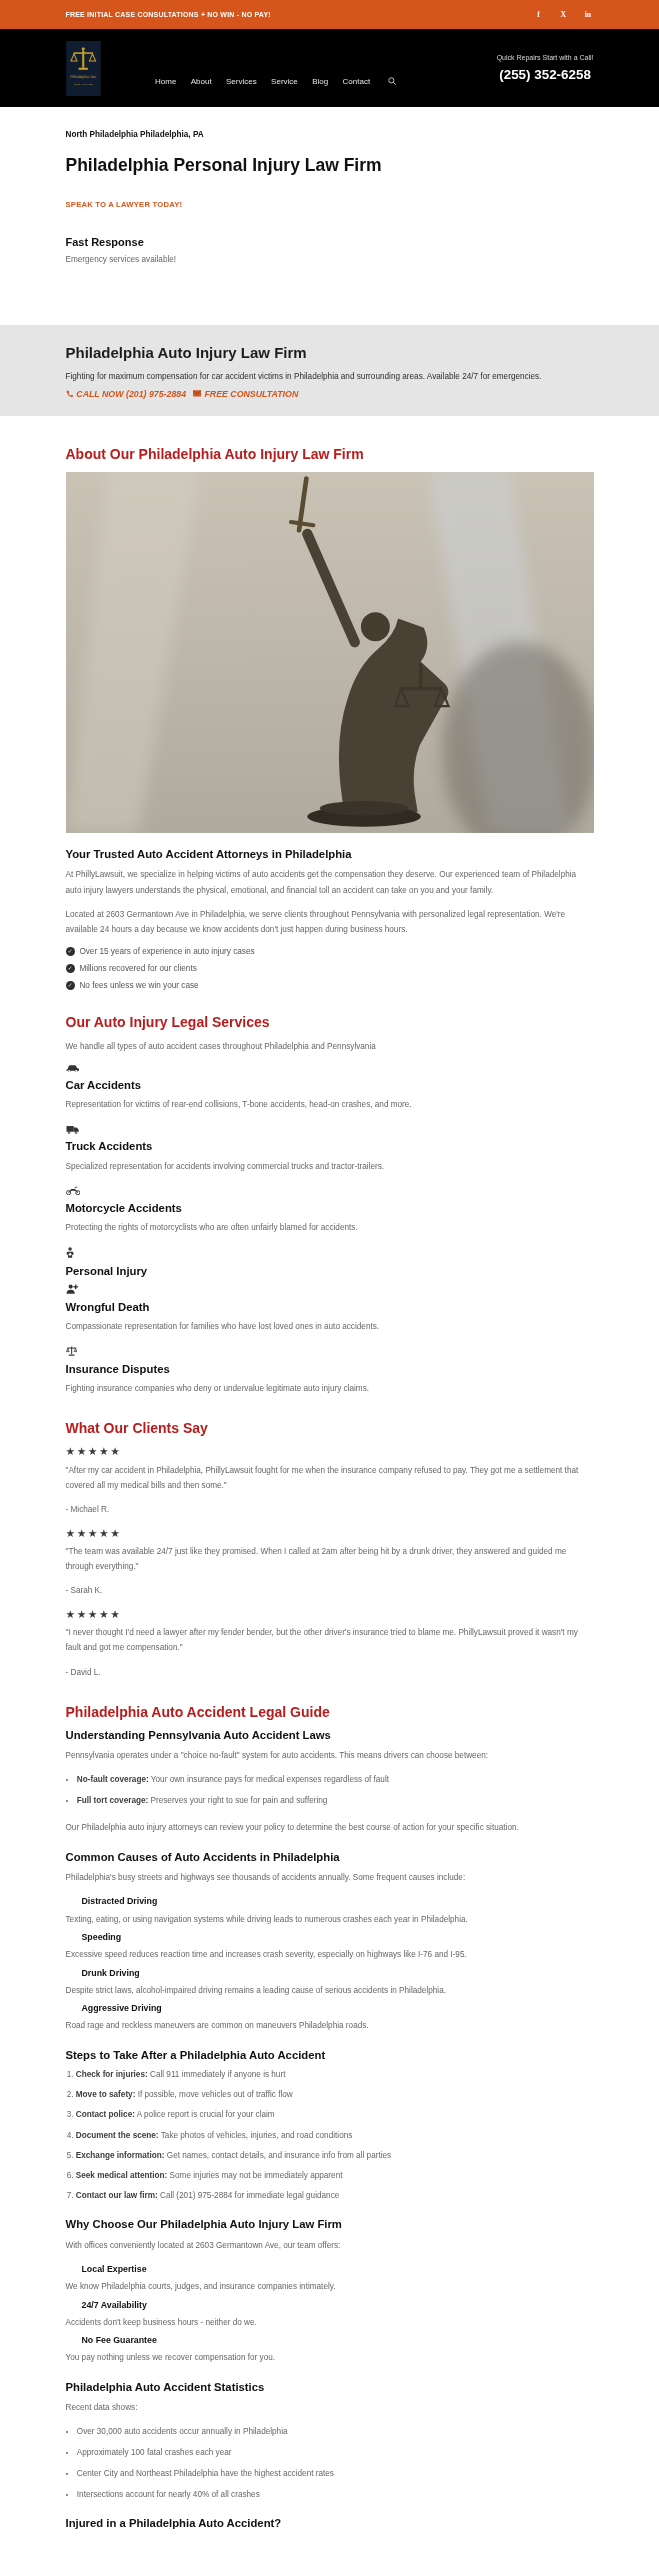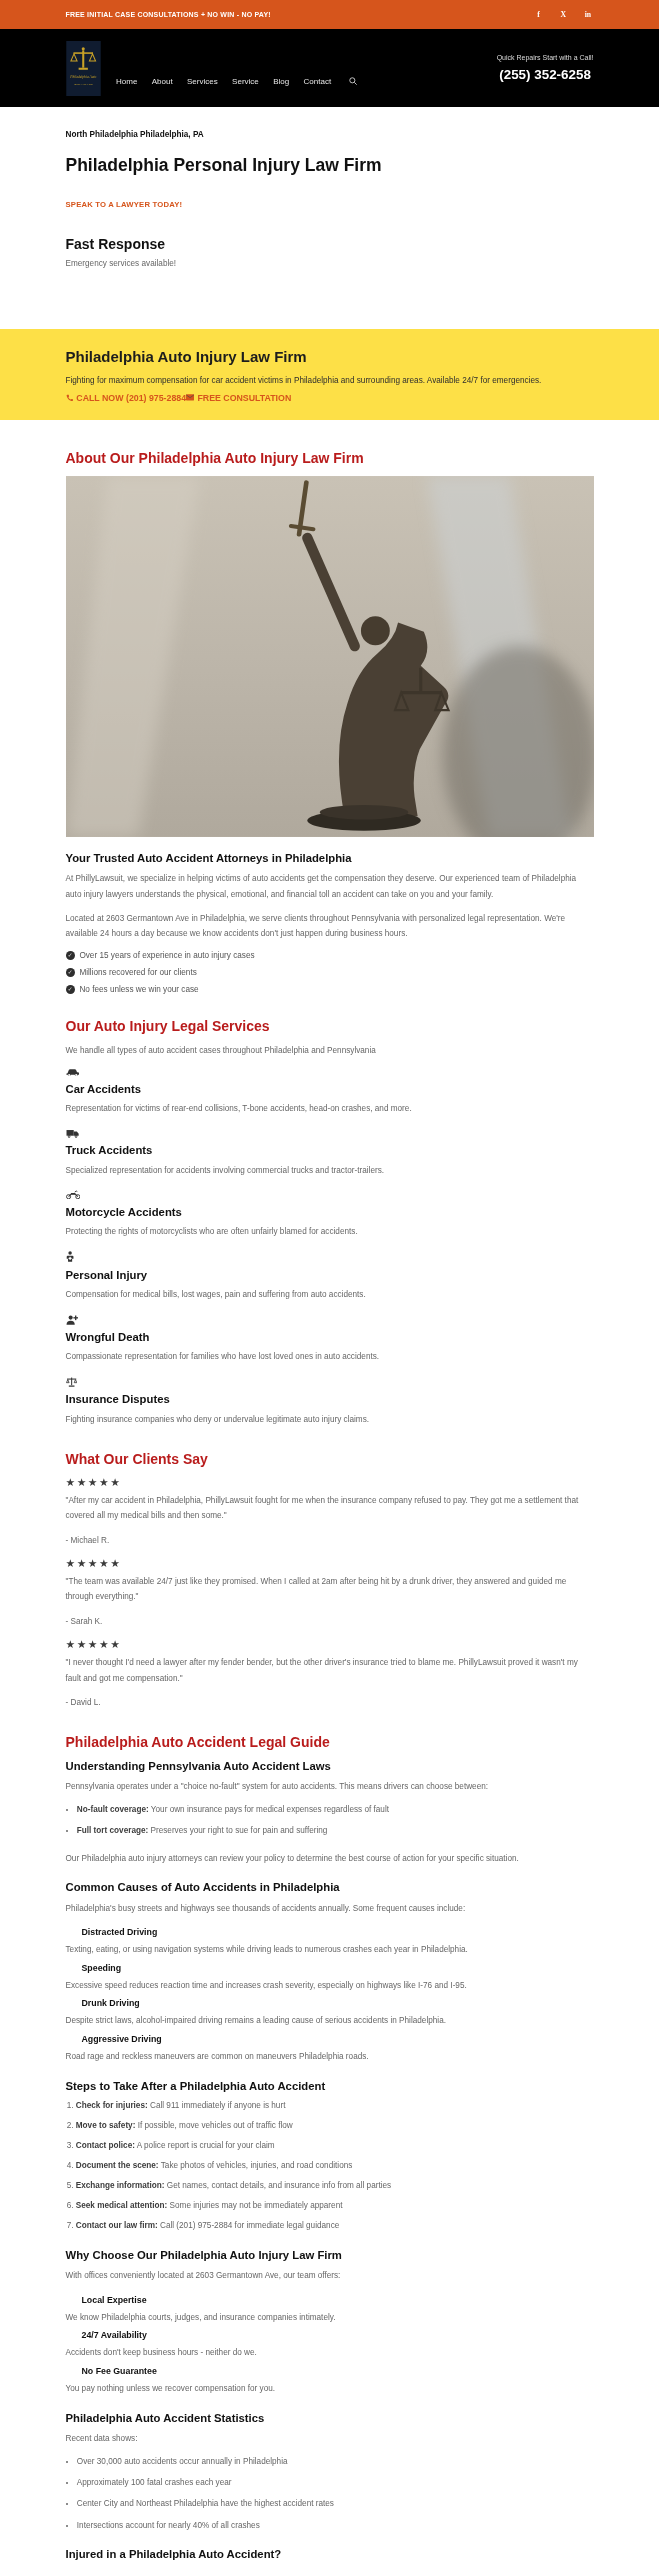--- a/index.html
+++ b/index.html
@@ -10,42 +10,42 @@
   
   .topbar { background:#d6551c; height:29px; display:flex; align-items:center; }
   .topbar-inner { width:528px; margin:0 auto; display:flex; justify-content:space-between; align-items:center; }
   .promo { color:#fff; font-size:7px; font-weight:700; letter-spacing:0.2px; }
   .socials { display:flex; gap:13.4px; }
   .social { color:#fff; font-size:7.7px; font-weight:700; width:11.3px; text-align:center; cursor:pointer;
             font-family:"Liberation Serif", serif; }
 
   
   header.site { background:#000; height:78px; display:flex; align-items:center; }
-  .header-inner { width:528px; margin:0 auto; display:flex; align-items:center; }
+  .header-inner { width:528px; margin:0 auto; display:flex; align-items:center;gap:39px; }
   .logo-box { width:35px; height:55px; flex:0 0 auto; }
   nav.main { display:flex; gap:14.4px; margin-left:15.5px; align-items:center; }
   nav.main .nav-item { color:#e6e6e6; font-size:8px; cursor:pointer; }
   .search-btn { margin-left:3.1px; cursor:pointer; display:flex; align-items:center; }
   .header-right { margin-left:auto; text-align:center; }
   .header-tagline { color:#dcdcdc; font-size:7px; margin-bottom:5.2px; }
   .header-phone { color:#fff; font-size:13.4px; font-weight:700; cursor:pointer; }
 
   
   .hero { padding:23px 0 61px 0; background:#fff; }
   .hero-location { font-size:8.2px; font-weight:700; color:#111; margin:0 0 15.5px 0; }
   .hero h1 { font-size:17.5px; font-weight:700; color:#111; margin:0 0 24px 0; }
   .hero-cta { color:#d6551c; font-size:7.7px; font-weight:700; letter-spacing:0.2px; cursor:pointer; display:inline-block; margin-bottom:27px; }
-  .fast-title { font-size:14px; font-weight:700; color:#111; margin:0 0 7.2px 0; }
+  .fast-title { font-size:11px; font-weight:700; color:#111; margin:0 0 7.2px 0; }
   .fast-text { font-size:8.2px; color:#666; margin:0; }
 
   
-  .band { background:#fde047; padding:19.6px 0 17.5px 0; }
+  .band { background:#e5e5e5; padding:19.6px 0 17.5px 0; }
   .band h2 { font-size:15px; font-weight:700; color:#1d1d1d; margin:0 0 10.3px 0; }
   .band p { color:#2e2e2e; font-size:8.2px; margin:0 0 8.2px 0; }
-  .band-links { display:flex; gap:0; align-items:flex-end; }
+  .band-links { display:flex; gap:7px; align-items:flex-end;font-style:italic; }
   .orange-link { color:#d6551c; font-weight:700; font-size:8.8px; display:inline-flex; align-items:center; gap:3.1px; cursor:pointer; }
   .orange-link svg { flex:0 0 auto; }
 
   
   .main { padding:27px 0 0 0; }
   .main h2 { font-size:14px; font-weight:700; color:#b91c1c; margin:24px 0 9.3px 0; }
   .main h3 { font-size:11.3px; font-weight:700; color:#111; margin:15.5px 0 7.2px 0; }
   .main h4 { font-size:8.8px; font-weight:700; color:#111; margin:11.3px 0 5.2px 0;padding-left:16px; }
   .main p  { font-size:8.2px; color:#666; line-height:1.85; margin:0 0 9.3px 0; max-width:520px; }
   .photo { display:block; margin:3.1px 0 13.4px 0; }
@@ -253,21 +253,20 @@
   <div class="svc">
     <span class="icon">
       <svg width="8.2" height="11.3" viewBox="0 0 16 22">
           <circle cx="8" cy="4" r="3.4" class="dark"></circle>
           <path class="dark" d="M3.4 9.4 h9.2 q2 0 2 2 V15 h-2.6 v6 H4 v-6 H1.4 v-3.6 q0-2 2-2 z"></path>
           <rect x="6.8" y="11.4" width="2.4" height="6" fill="#fff"></rect>
           <rect x="5" y="13.2" width="6" height="2.4" fill="#fff"></rect>
         </svg>
     </span>
     <h3>Personal Injury</h3>
-    <p>Compensation for medical bills, lost wages, pain and suffering from auto accidents.</p>
   </div>
 
   <div class="svc">
     <span class="icon">
       <svg width="12.4" height="10.3" viewBox="0 0 24 20">
           <circle cx="9" cy="5" r="4" class="dark"></circle>
           <path class="dark" d="M1 19 q0-8 8-8 t8 8 z"></path>
           <rect x="17.5" y="1" width="2.6" height="9" class="dark"></rect>
           <rect x="14.3" y="4.2" width="9" height="2.6" class="dark"></rect>
         </svg>

